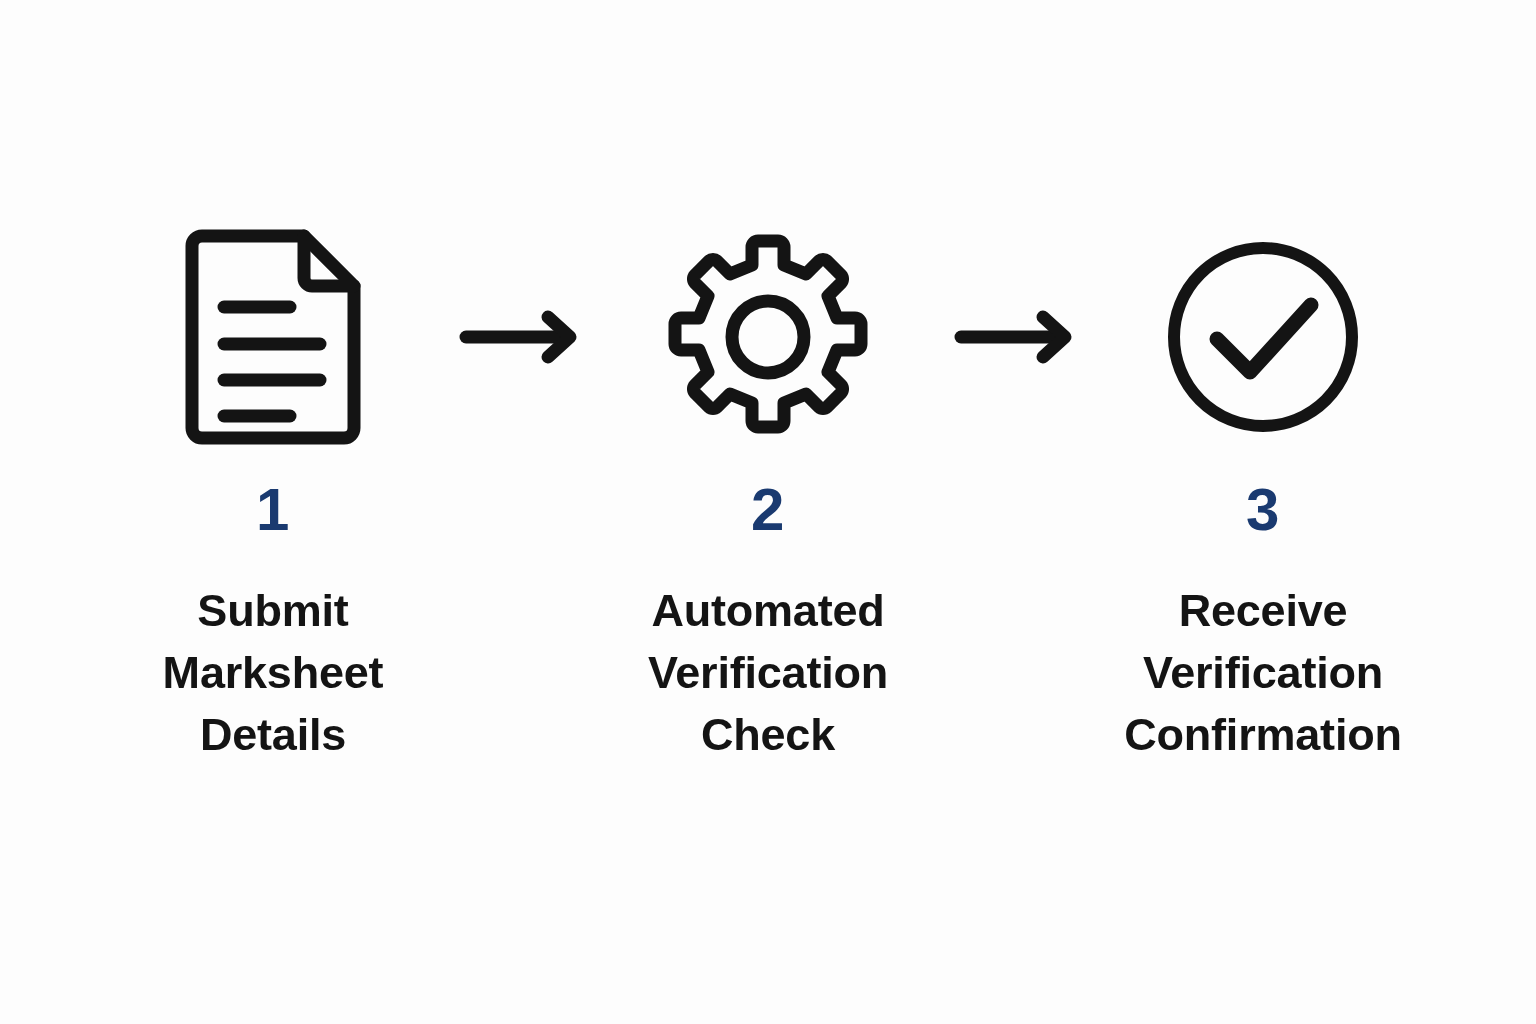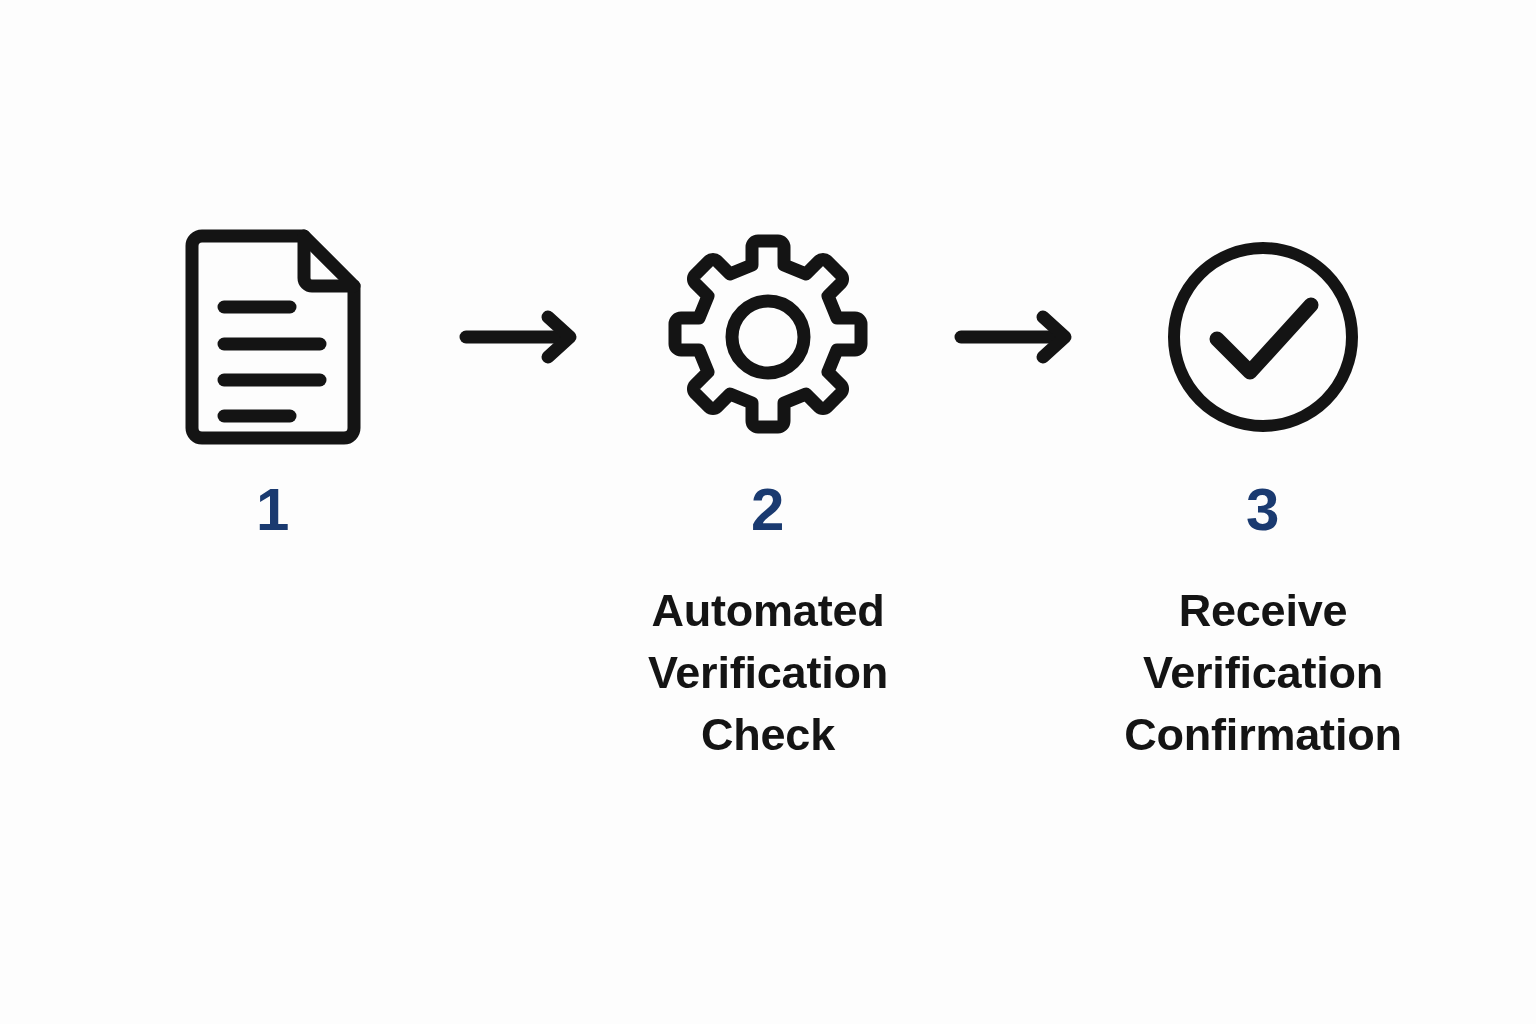--- a/index.html
+++ b/index.html
@@ -105,20 +105,23 @@
 
           <path d="M124 4 V46 a8 8 0 0 0 8 8 H174" fill="none" stroke="#141414" stroke-width="13" stroke-linejoin="round" stroke-linecap="round"></path>
 
           <line x1="44" y1="75" x2="110" y2="75" stroke="#141414" stroke-width="13" stroke-linecap="round"></line>
           <line x1="44" y1="112" x2="140" y2="112" stroke="#141414" stroke-width="13" stroke-linecap="round"></line>
           <line x1="44" y1="148" x2="140" y2="148" stroke="#141414" stroke-width="13" stroke-linecap="round"></line>
           <line x1="44" y1="184" x2="110" y2="184" stroke="#141414" stroke-width="13" stroke-linecap="round"></line>
         </svg>
       </div>
       <div class="step-number">1</div>
+      <div class="step-label">Submit
+Marksheet
+Details</div>
     </div>
 
     <div class="connector">
       <svg class="arrow-svg" width="122" height="56" viewBox="0 0 122 56" aria-hidden="true">
         <line x1="6" y1="28" x2="104" y2="28" stroke="#141414" stroke-width="13" stroke-linecap="round"></line>
         <polyline points="88,8 110,28 88,48" fill="none" stroke="#141414" stroke-width="13" stroke-linecap="round" stroke-linejoin="round"></polyline>
       </svg>
     </div>
 
     <div class="step">

